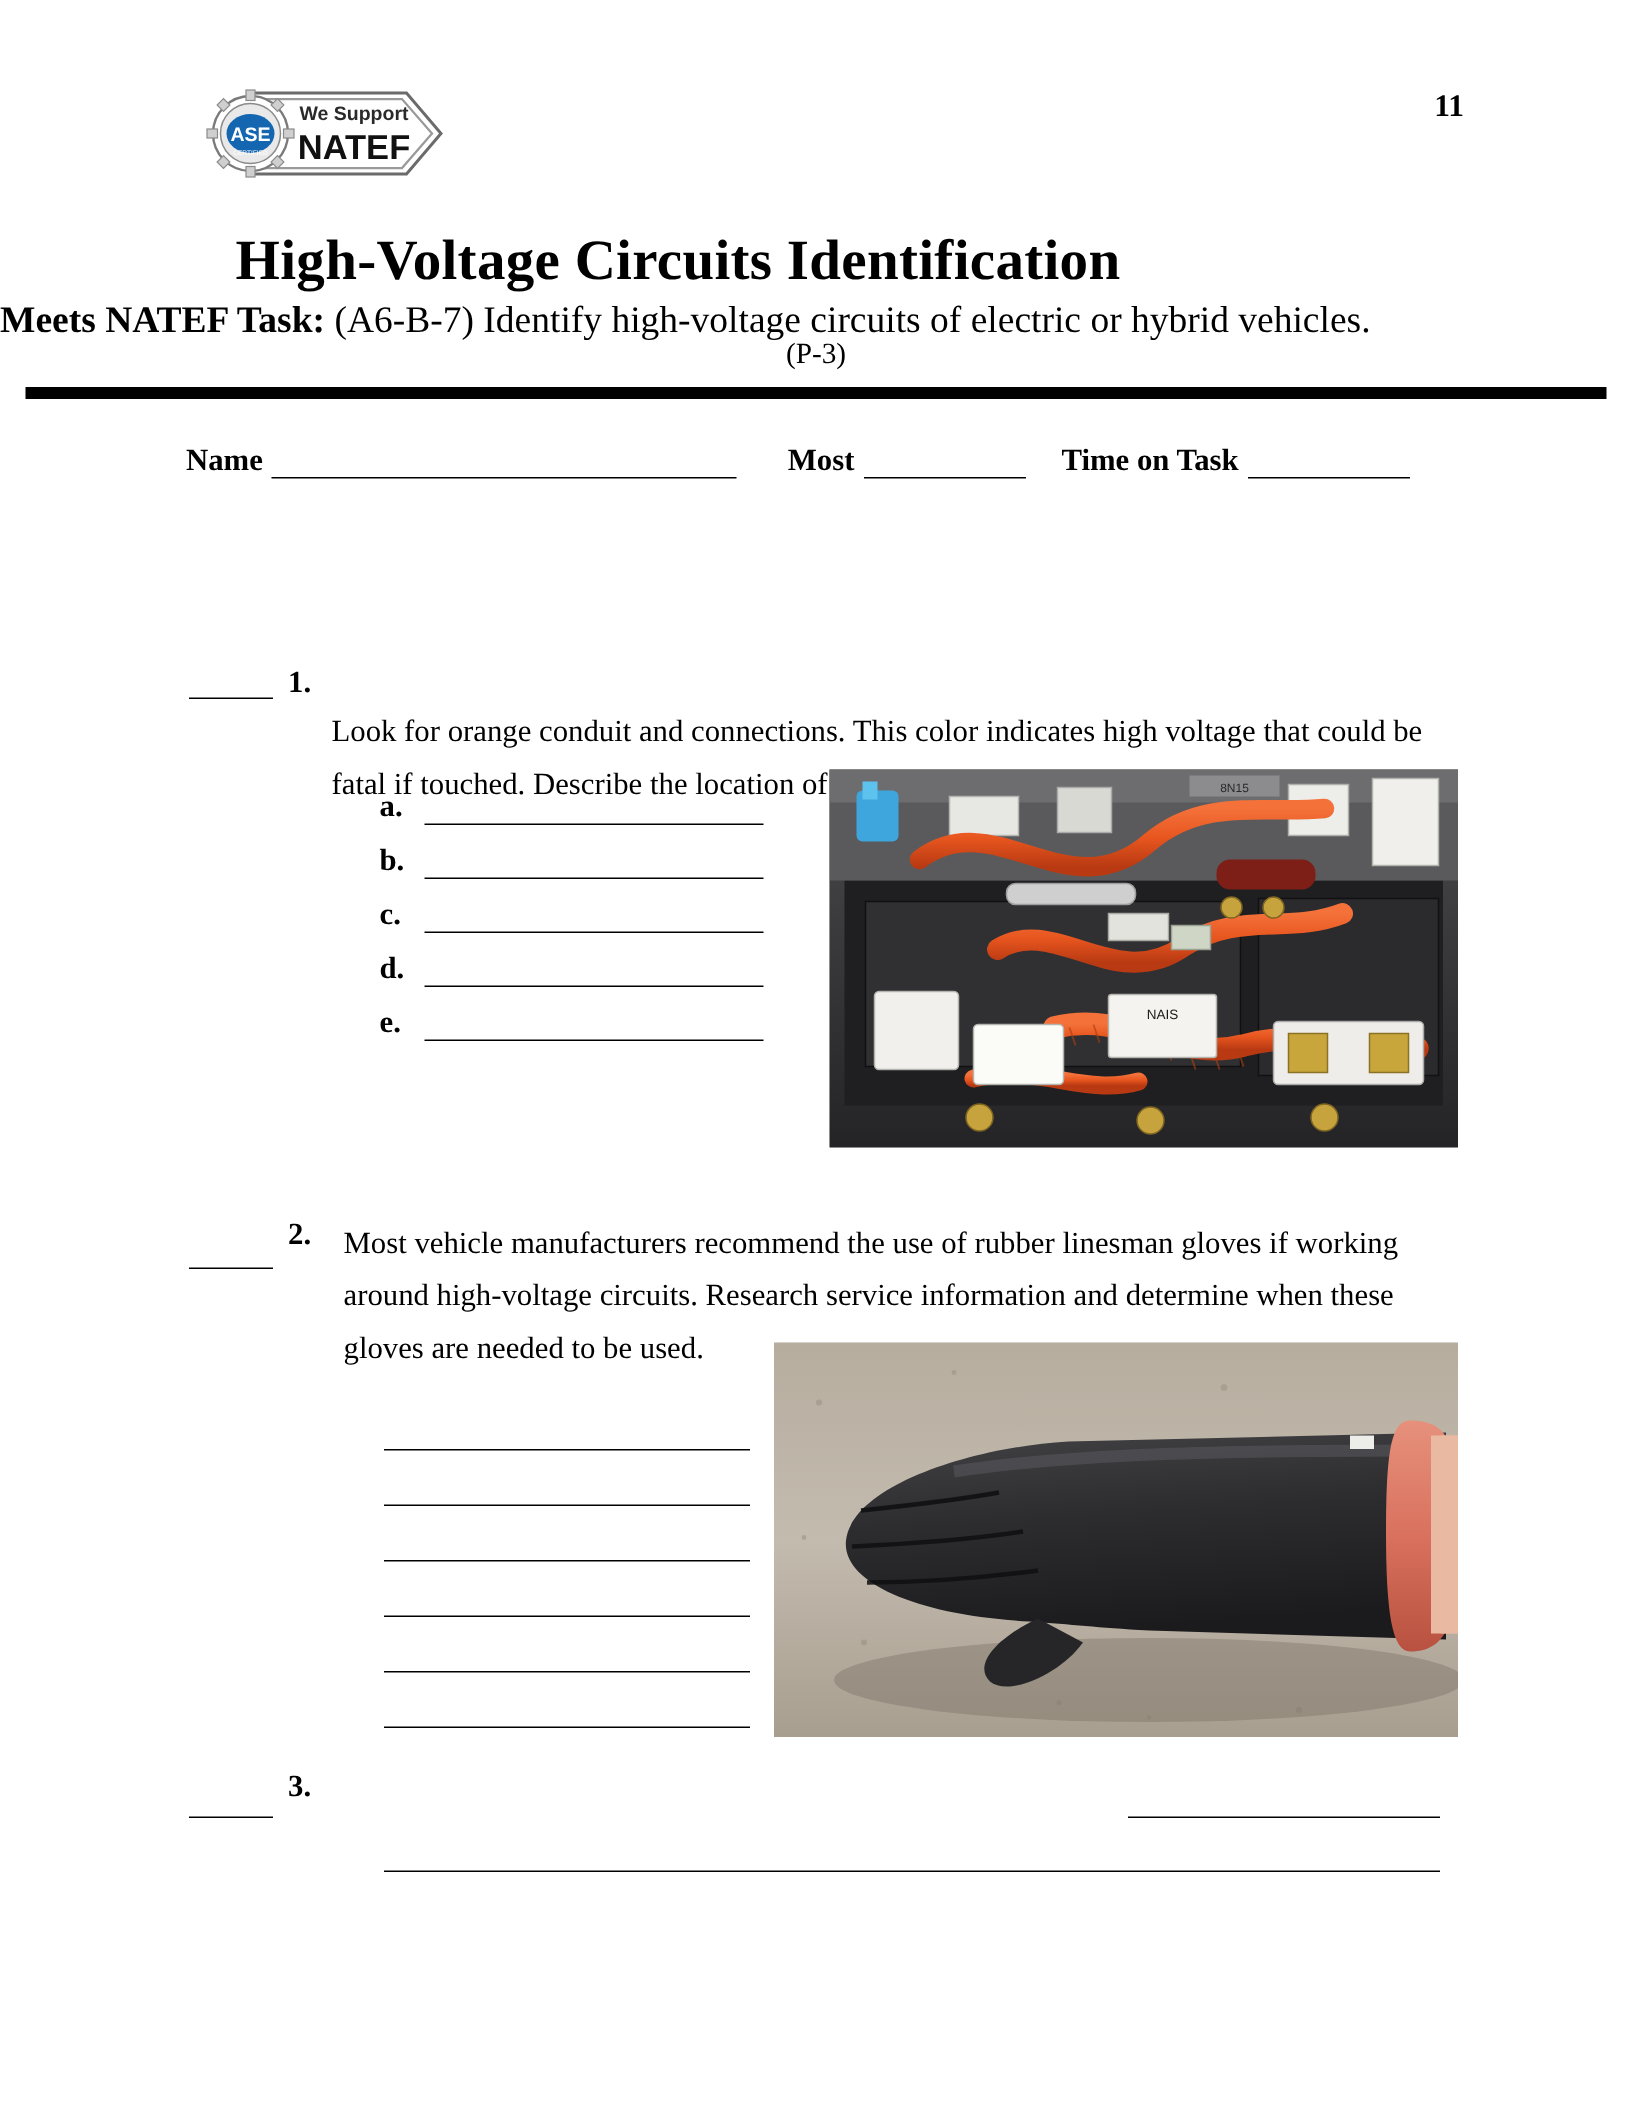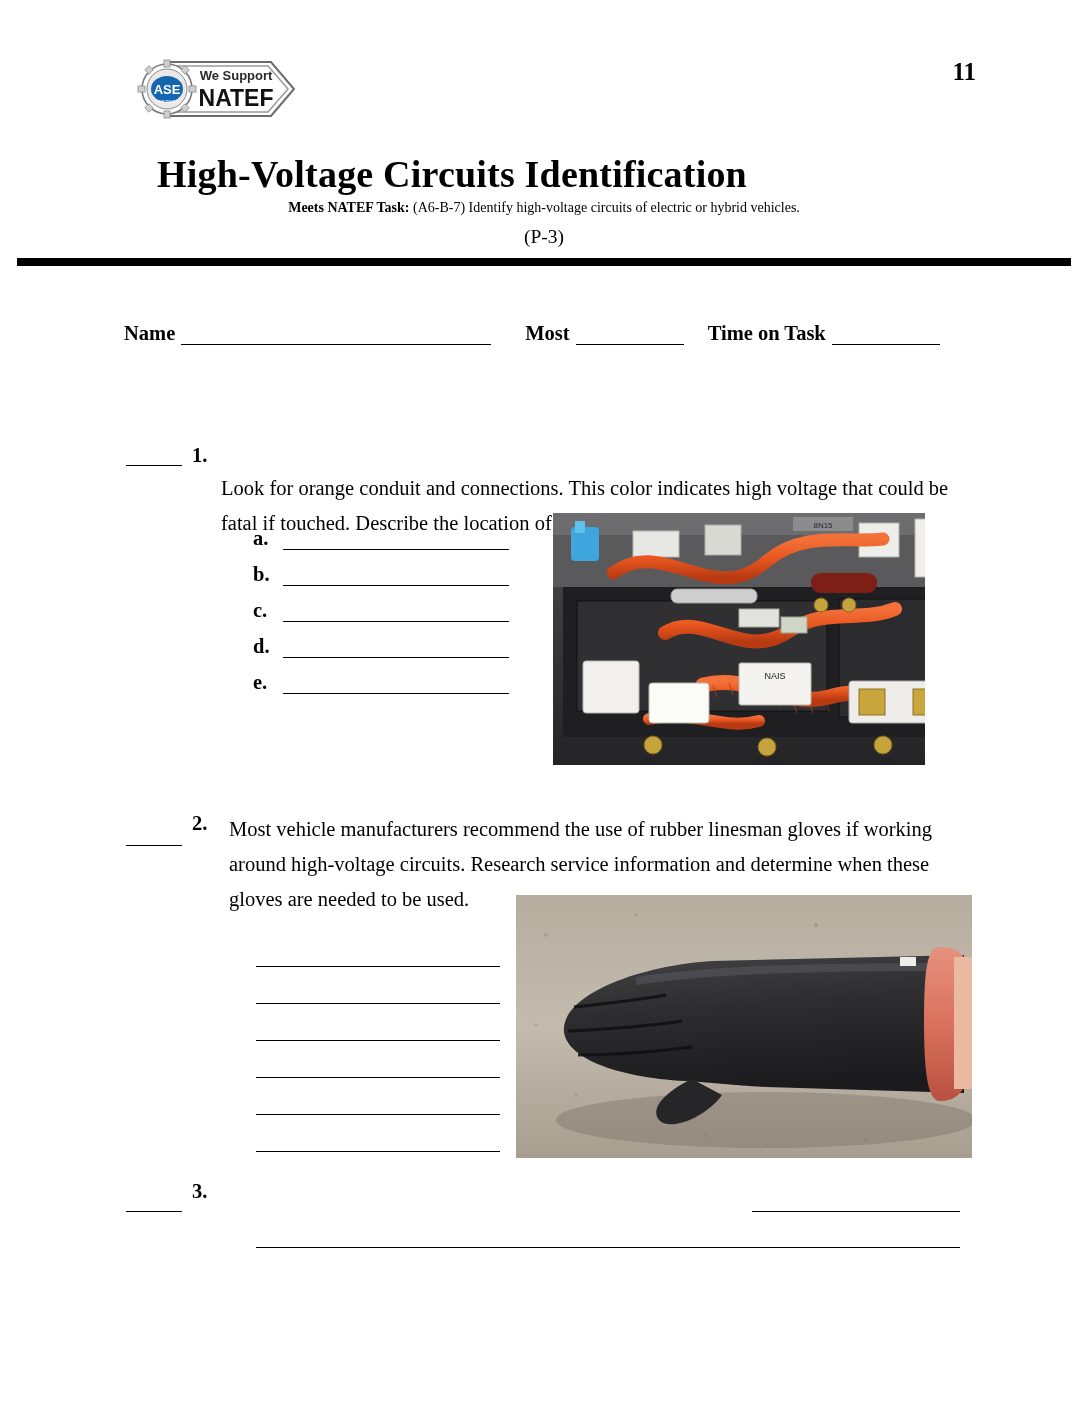--- a/index.html
+++ b/index.html
@@ -18,21 +18,21 @@
     margin: 0 auto;
     background: #fff;
     overflow: hidden;
   }
 
   
   .page-number {
     position: absolute;
     top: 58px;
     right: 112px;
-    font-size: 25px;
+    font-size: 21px;
     font-weight: bold;
     font-family: "Liberation Serif", serif;
   }
 
   .logo {
     position: absolute;
     left: 136px;
     top: 56px;
     width: 162px;
     height: 66px;
@@ -47,22 +47,22 @@
     text-align: center;
     font-size: 38px;
     font-weight: bold;
     letter-spacing: 0.2px;
   }
   .task-line {
     position: absolute;
     top: 200px;
     left: 0;
     width: 1088px;
-    text-align: center;
-    font-size: 14px;
+    text-align: left;
+    font-size: 25px;
   }
   .task-line .task-bold { font-weight: bold; }
   .task-sub {
     position: absolute;
     top: 226px;
     left: 0;
     width: 1088px;
     text-align: center;
     font-size: 19.5px;
   }
@@ -78,21 +78,20 @@
   
   .form-row {
     position: absolute;
     left: 124px;
     width: 860px;
     font-size: 20.5px;
     font-weight: bold;
     display: flex;
     align-items: flex-end;
     white-space: nowrap;
-    margin-top: 26px;
   }
   .form-row.row1 { top: 296px; }
   .form-row.row2 { top: 347px; }
 
   .fld-label { font-weight: bold; }
   .blank {
     display: inline-block;
     border-bottom: 1.6px solid #000;
     height: 19px;
     margin: 0 6px;
@@ -151,21 +150,21 @@
     width: 226px;
     height: 22px;
     margin-left: 4px;
   }
 
   
   .photo1 {
     position: absolute;
     left: 553px;
     top: 513px;
-    width: 372px;
+    width: 419px;
     height: 252px;
     background: #3a3a3c;
     overflow: hidden;
   }
 
   
   #q2-mark { top: 845px; }
   #q2-num  { left: 192px; top: 812px; }
   #q2-text { left: 229px; top: 812px; width: 740px; font-family: Liberation Serif, serif; }
 

